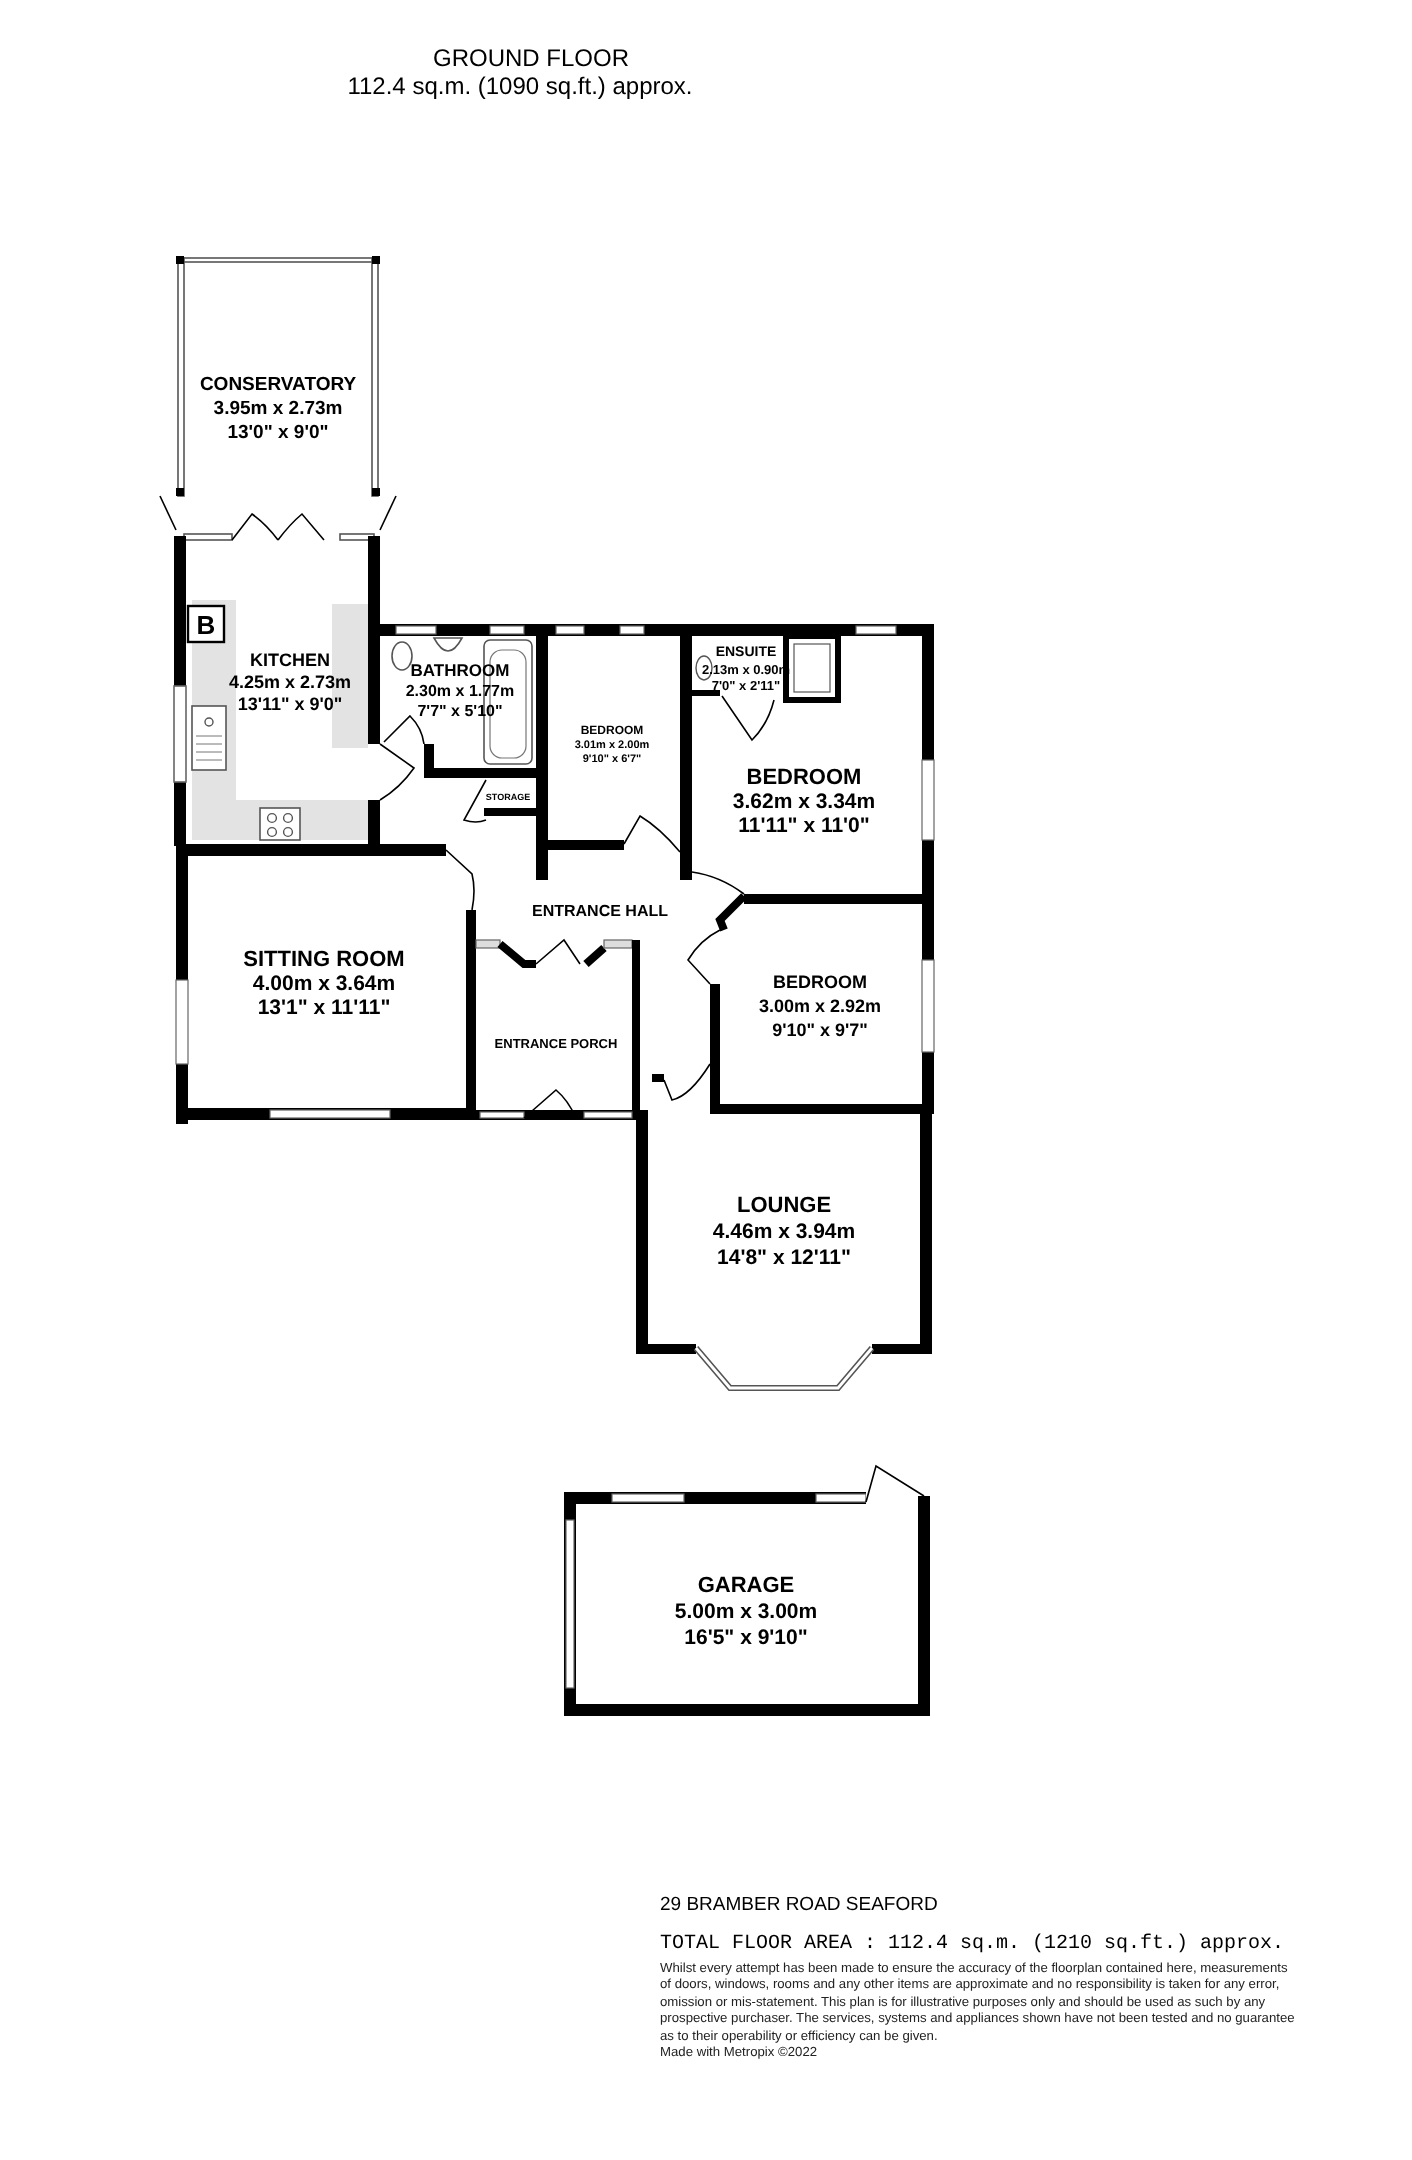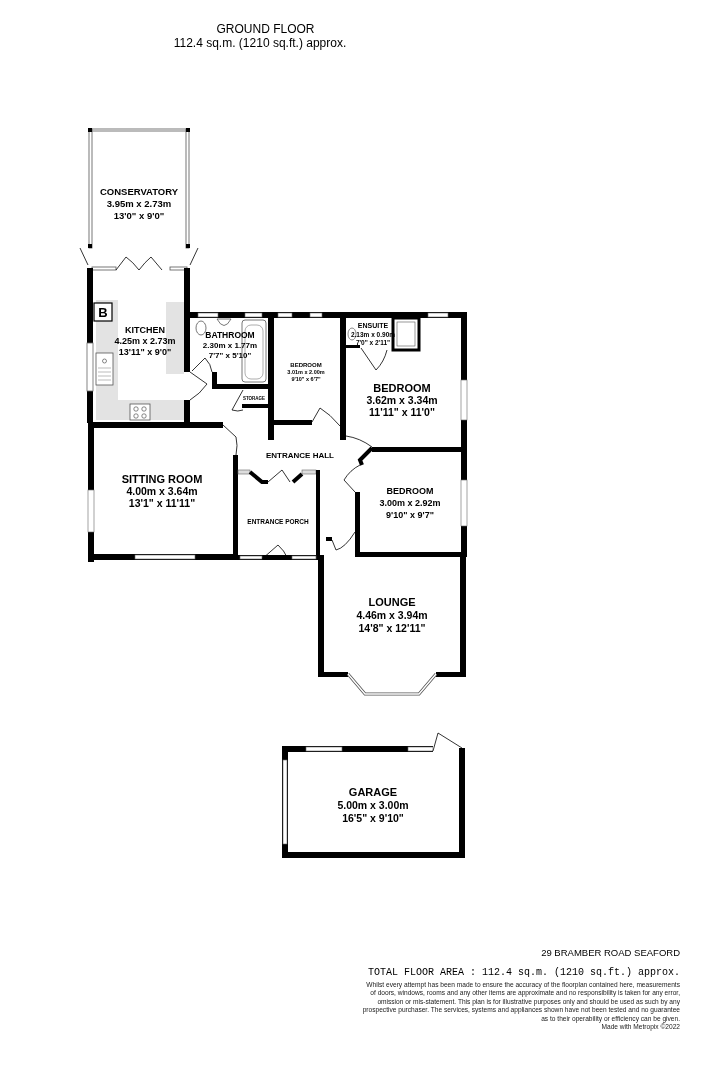--- a/index.html
+++ b/index.html
@@ -3,31 +3,31 @@
 <meta charset="utf-8">
 <style>
   html, body { margin: 0; padding: 0; background: #ffffff; }
   body { width: 706px; height: 1080px; position: relative; overflow: hidden;
          font-family: "Liberation Sans", "DejaVu Sans", sans-serif; color: #000; }
   .header { position: absolute; left: 0; top: 22px; width: 520px; text-align: center; }
   .header .floor { font-size: 12px; line-height: 14px; margin-left: 11px; }
   .header .area { font-size: 12px; line-height: 14px; }
   svg.plan { position: absolute; left: 0; top: 0; }
   .lbl { font-family: "Liberation Sans", "DejaVu Sans", sans-serif; font-weight: bold; text-anchor: middle; fill: #000; }
-  .footer { position: absolute; left: 330px; top: 947px; width: 350px; text-align: right; }
+  .footer { position: absolute; left: 330px; top: 947px; width: 350px; text-align: left; }
   .footer .addr { font-size: 9.5px; line-height: 12px; }
   .footer .total { font-size: 10px; line-height: 13px; margin-top: 7px; font-family: Liberation Mono, monospace; }
   .footer .disc { font-size: 6.6px; line-height: 8.4px; margin-top: 2px; color: #222; }
 </style>
 </head>
 <body>
 
 <div class="header">
   <div class="floor">GROUND FLOOR</div>
-  <div class="area">112.4 sq.m. (1210 sq.ft.) approx.</div>
+  <div class="area">112.4 sq.m. (1090 sq.ft.) approx.</div>
 </div>
 
 <svg class="plan" width="706" height="1080" viewBox="0 0 706 1080" xmlns="http://www.w3.org/2000/svg">
   <g fill="none" stroke="#000">
 
     <g>
 
       <rect x="89" y="129" width="100" height="2" fill="#fff" stroke="#555" stroke-width="0.8"></rect>
       <rect x="89" y="129" width="3" height="119" fill="#fff" stroke="#555" stroke-width="0.8"></rect>
       <rect x="186" y="129" width="3" height="119" fill="#fff" stroke="#555" stroke-width="0.8"></rect>

